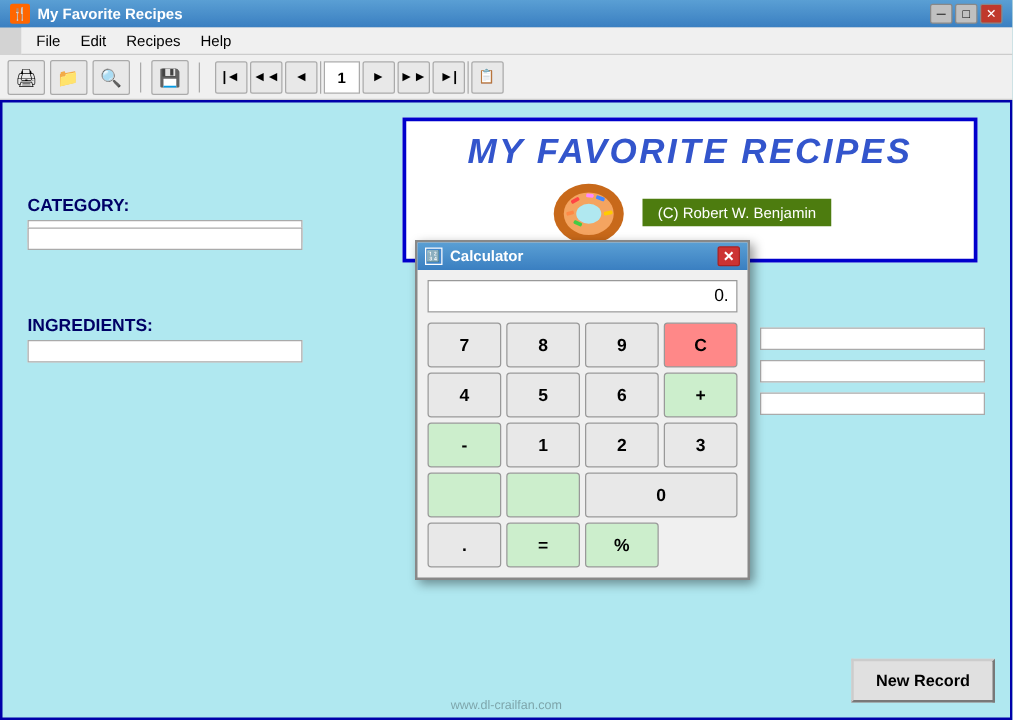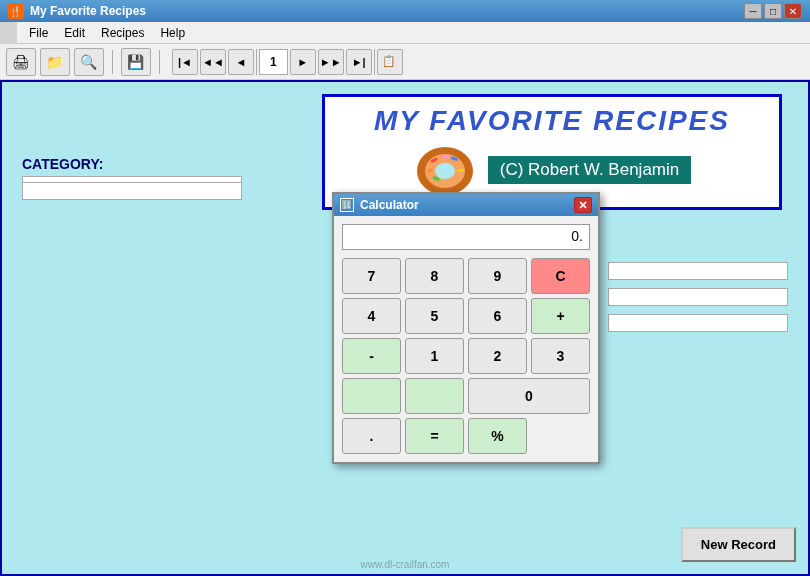--- a/index.html
+++ b/index.html
@@ -164,24 +164,24 @@
       text-transform: uppercase;
     }
     .header-sub {
       display: flex;
       align-items: center;
       justify-content: center;
       gap: 10px;
       margin-top: 4px;
     }
     .copyright-box {
-      background: #0f766e;
+      background: #4d7c0f;
       color: white;
       padding: 4px 12px;
-      font-size: 17px;
+      font-size: 12px;
     }
 
     
     .form-section {
       position: absolute;
       left: 20px;
     }
     .field-label {
       font-weight: bold;
       font-size: 14px;
@@ -384,20 +384,24 @@
 
   <div class="form-section category-section">
     <div class="field-label">CATEGORY:</div>
     <input class="field-input" type="text" style="">
   </div>
 
   <div class="form-section name-section">
     <input class="field-input" type="text" style="">
   </div>
 
+  <div class="form-section ingredients-section">
+    <div class="field-label">INGREDIENTS:</div>
+    <input class="field-input" type="text" style="">
+  </div>
 
   <div class="right-fields" style="top:180px;">
     <input class="right-field-input" type="text" style="">
     <input class="right-field-input" type="text" style="">
     <input class="right-field-input" type="text" style="">
   </div>
 
   <div class="calc-window">
     <div class="calc-title-bar">
       <div class="calc-title-icon">🔢</div>

